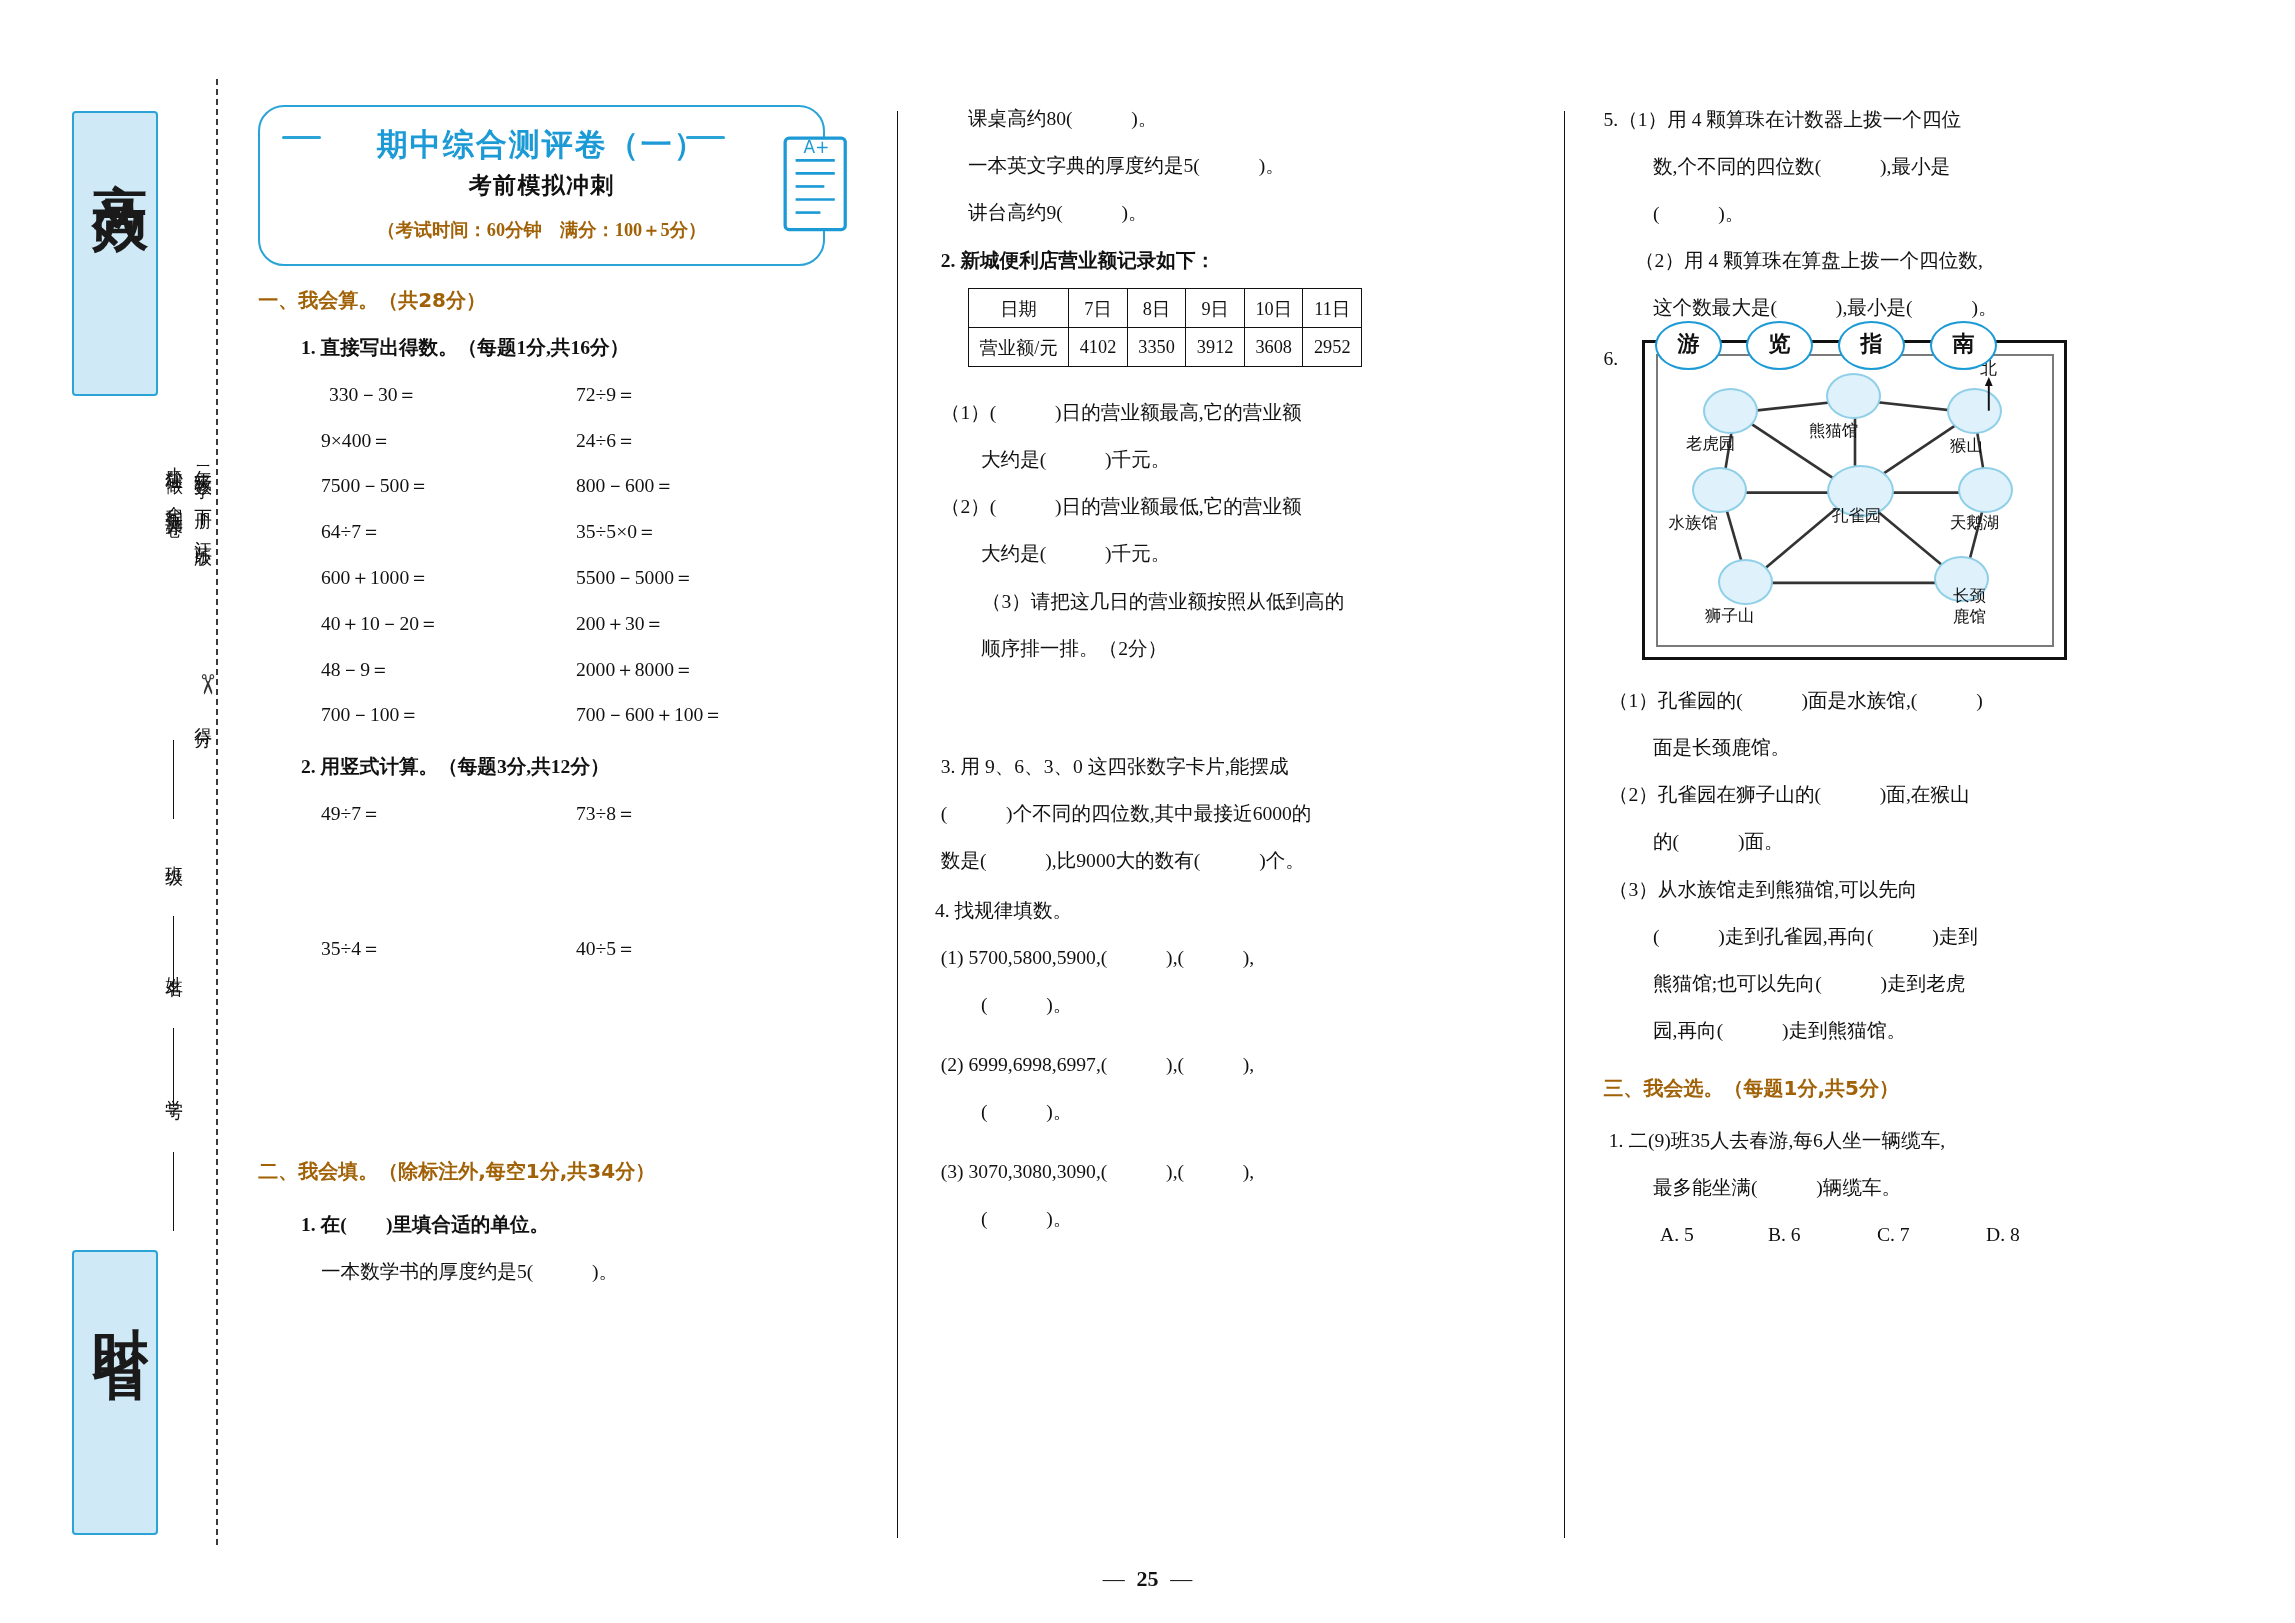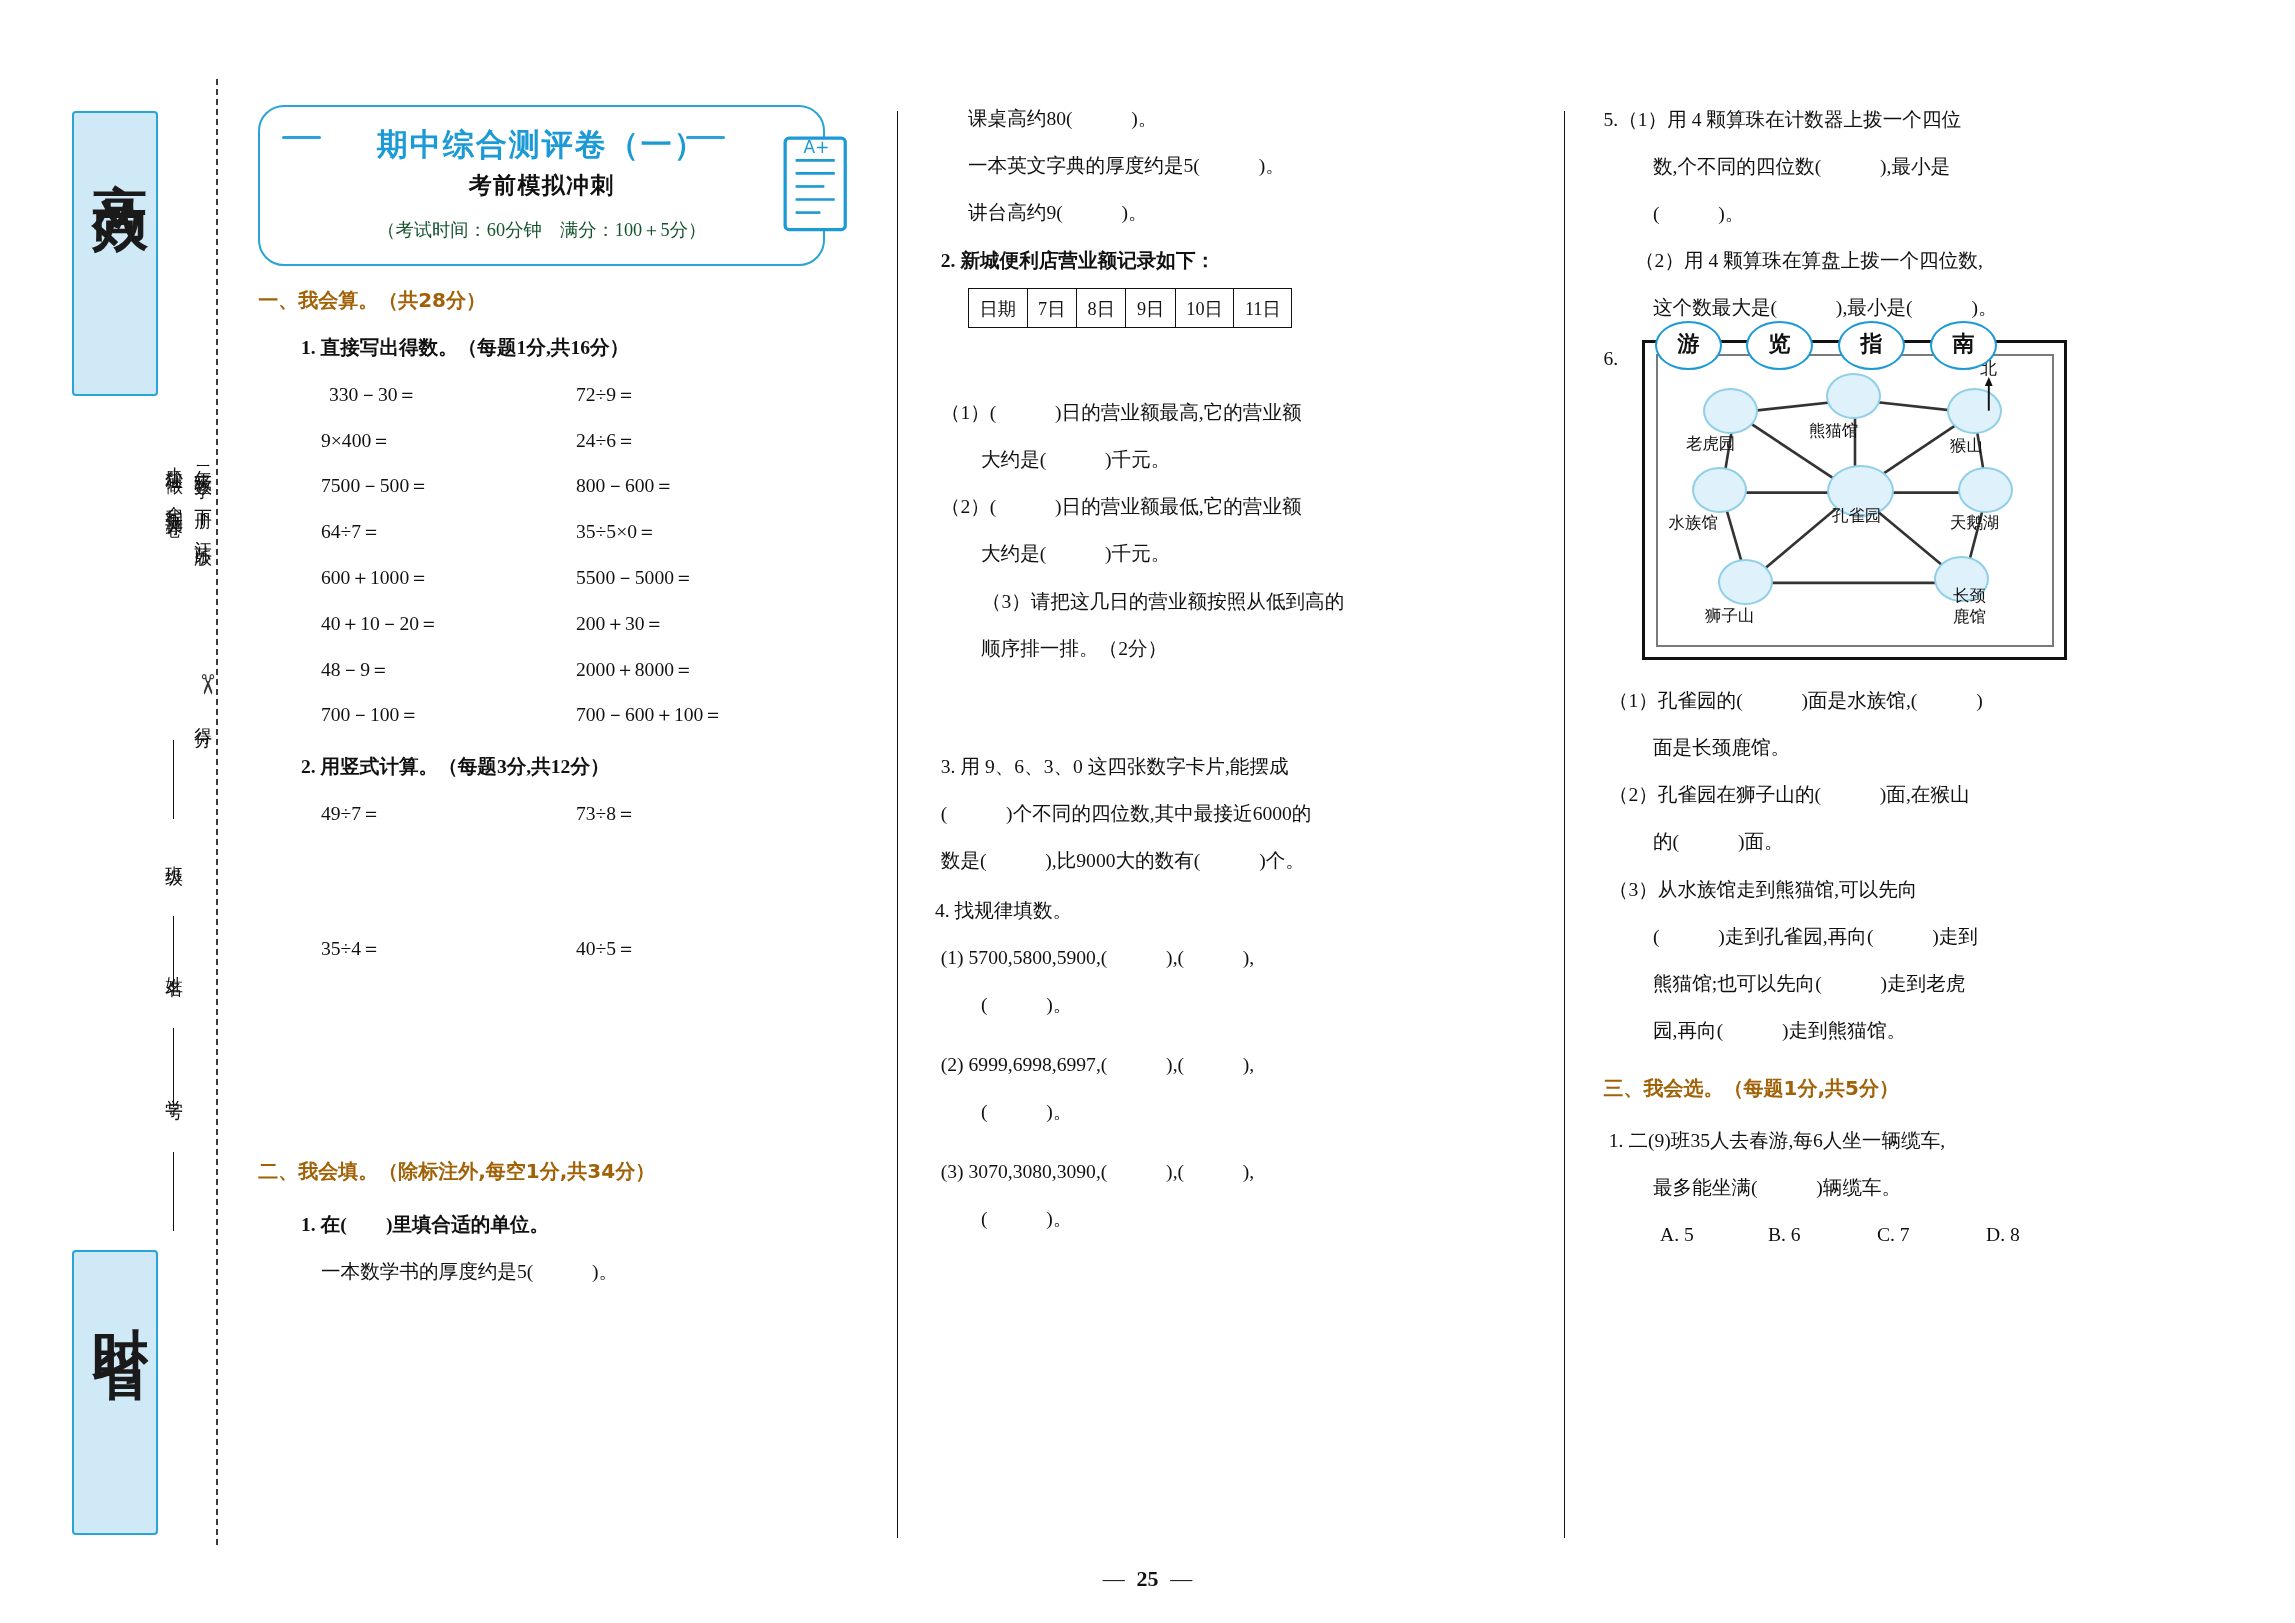--- a/index.html
+++ b/index.html
@@ -89,21 +89,21 @@
     letter-spacing:2px;
   }
   .title-sub{
     position:absolute;left:0;right:0;top:63px;text-align:center;
     font-size:23px;font-weight:bold;color:#111;
     font-family:"DejaVu Sans", sans-serif;
     letter-spacing:1.3px;
   }
   .title-meta{
     position:absolute;left:0;right:0;top:110px;text-align:center;
-    font-size:18.3px;color:#14532d;
+    font-size:18.3px;color:#a16207;font-weight:bold;
   }
   .title-deco-l{position:absolute;left:22px;top:29px;width:39px;height:3.9px;background:#2aa4d6;border-radius:2px;}
   .title-deco-r{position:absolute;right:98px;top:29px;width:39px;height:3.9px;background:#2aa4d6;border-radius:2px;}
 
   .paper-icon{
     position:absolute;left:517px;top:22px;width:79px;height:111px;
   }
 
   
   .sec-head{
@@ -237,20 +237,28 @@
 
     <table class="sales" style="left:39px;top:190px;">
       <tbody>
           <tr>
         <td>日期</td>
         <td>7日</td>
         <td>8日</td>
         <td>9日</td>
         <td>10日</td>
         <td>11日</td>
+      </tr>
+      <tr>
+        <td>营业额/元</td>
+        <td>4102</td>
+        <td>3350</td>
+        <td>3912</td>
+        <td>3608</td>
+        <td>2952</td>
       </tr>
     </tbody>
       </table>
 
     <div class="q" style="left:11.8px;top:301px;">（1）(　　　)日的营业额最高,它的营业额</div>
     <div class="q" style="left:52px;top:348px;">大约是(　　　)千元。</div>
     <div class="q" style="left:11.8px;top:395px;">（2）(　　　)日的营业额最低,它的营业额</div>
     <div class="q" style="left:52px;top:442px;">大约是(　　　)千元。</div>
     <div class="q" style="left:11.8px;top:490px;margin-left:41px;">（3）请把这几日的营业额按照从低到高的</div>
     <div class="q" style="left:52px;top:537px;">顺序排一排。（2分）</div>

